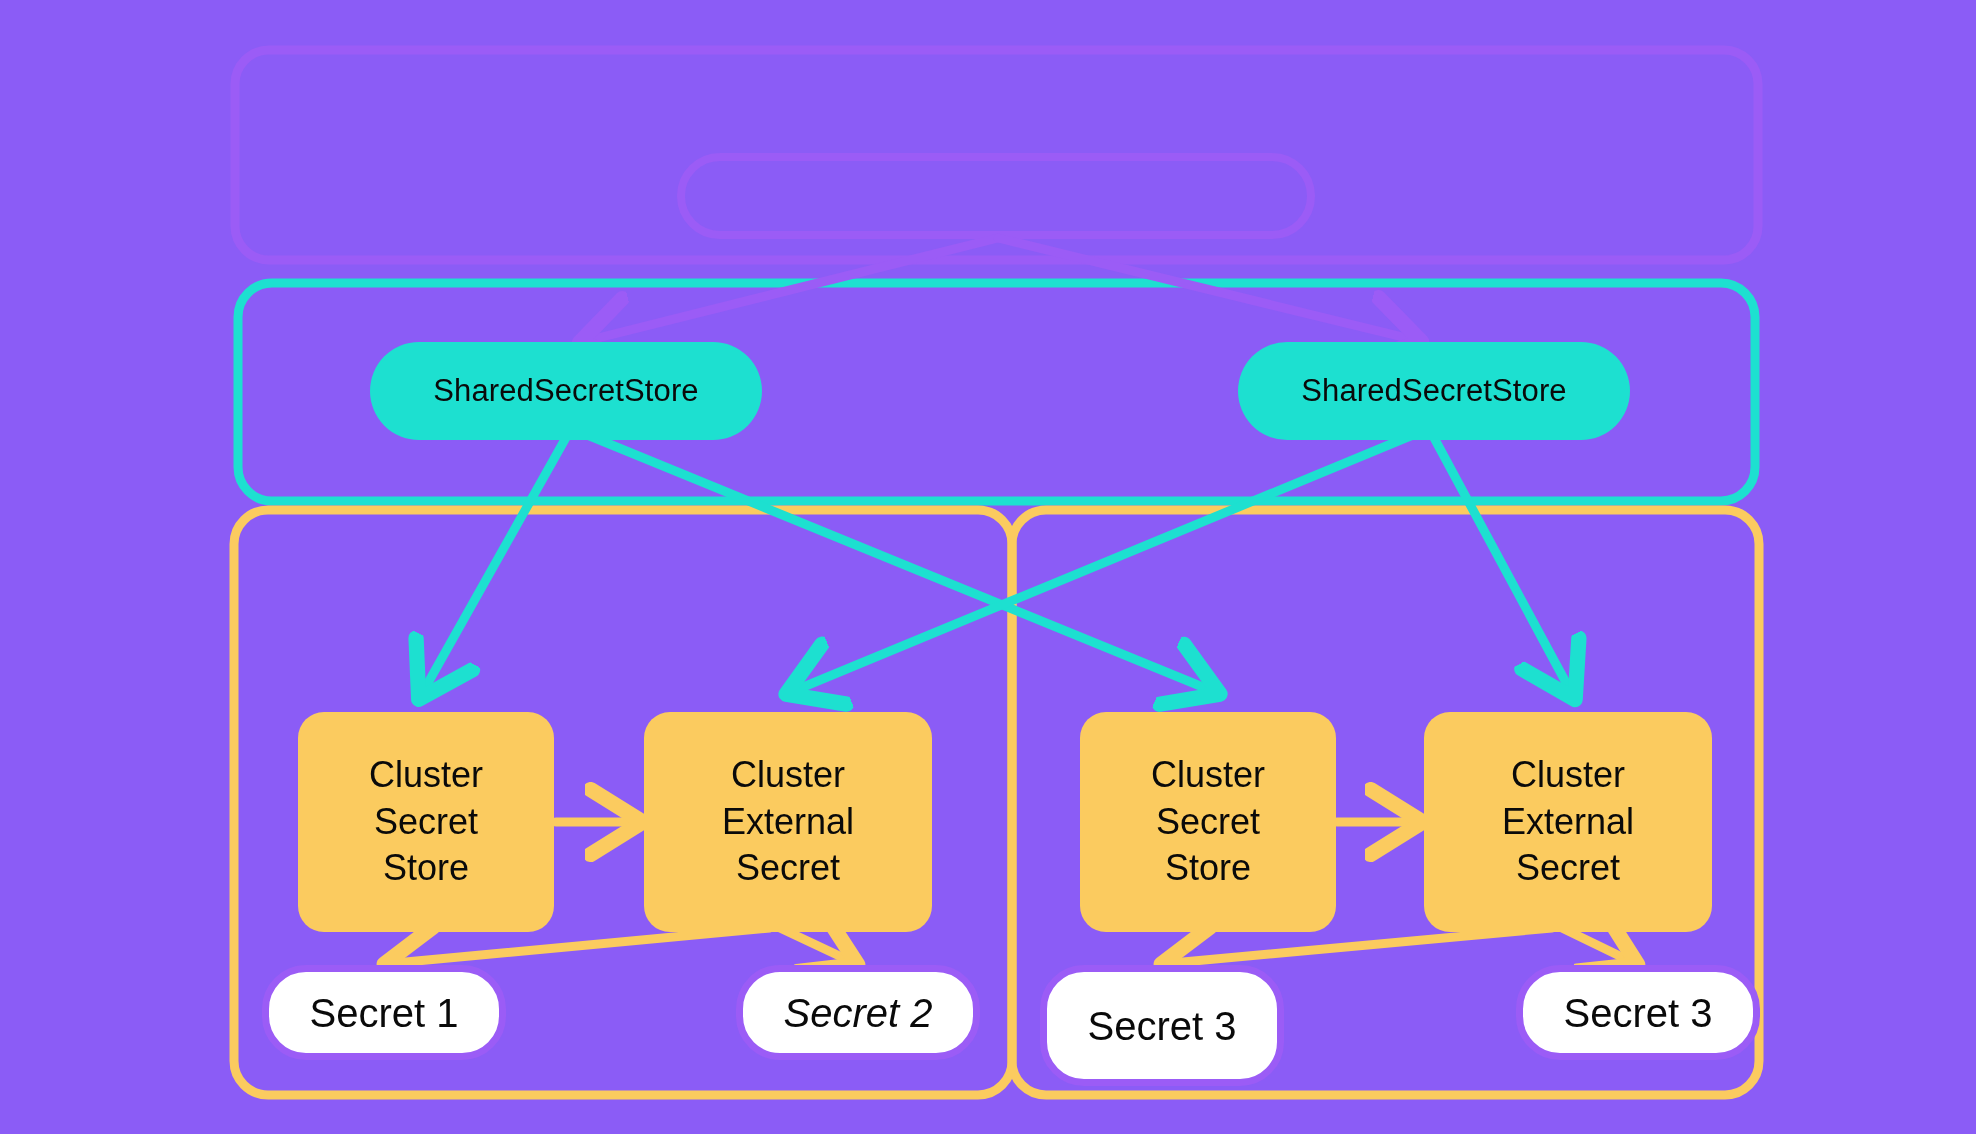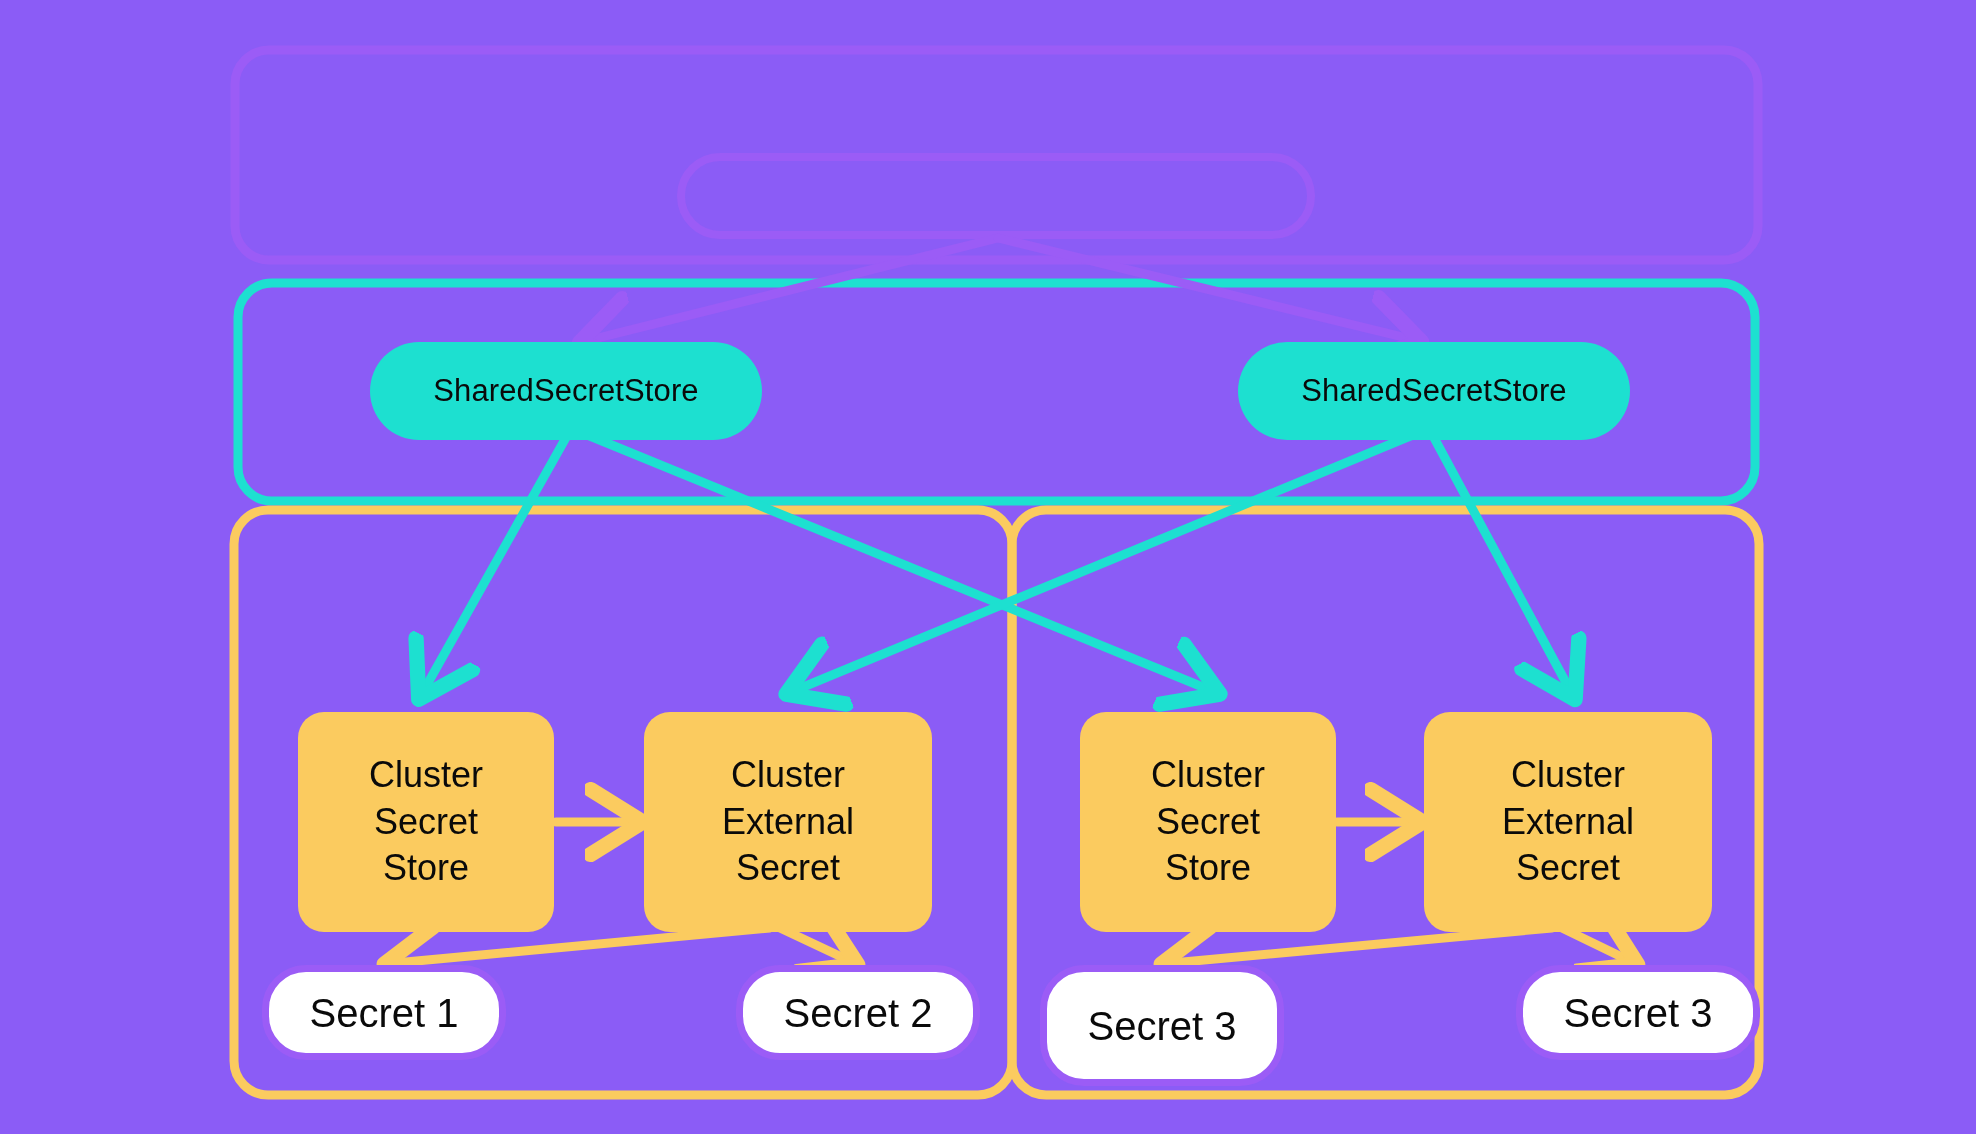--- a/index.html
+++ b/index.html
@@ -151,21 +151,21 @@
   <div class="node node-cluster z-top" style="left:1424px; top:712px; width:288px; height:220px;">
     <span>Cluster
 External
 Secret</span>
   </div>
 
   <div class="node node-secret z-top" style="left:262px; top:965px; width:244px; height:95px;">
     <span>Secret 1</span>
   </div>
 
-  <div class="node node-secret z-top" style="left:736px; top:965px; width:244px; height:95px;">
+  <div class="node node-secret z-top" style="left:736px; top:965px; width:244px; height:95px;font-style:italic;">
     <span>Secret 2</span>
   </div>
 
   <div class="node node-secret z-top" style="left:1040px; top:965px; width:244px; height:121px;">
     <span>Secret 3</span>
   </div>
 
   <div class="node node-secret z-top" style="left:1516px; top:965px; width:244px; height:95px;">
     <span>Secret 3</span>
   </div>

